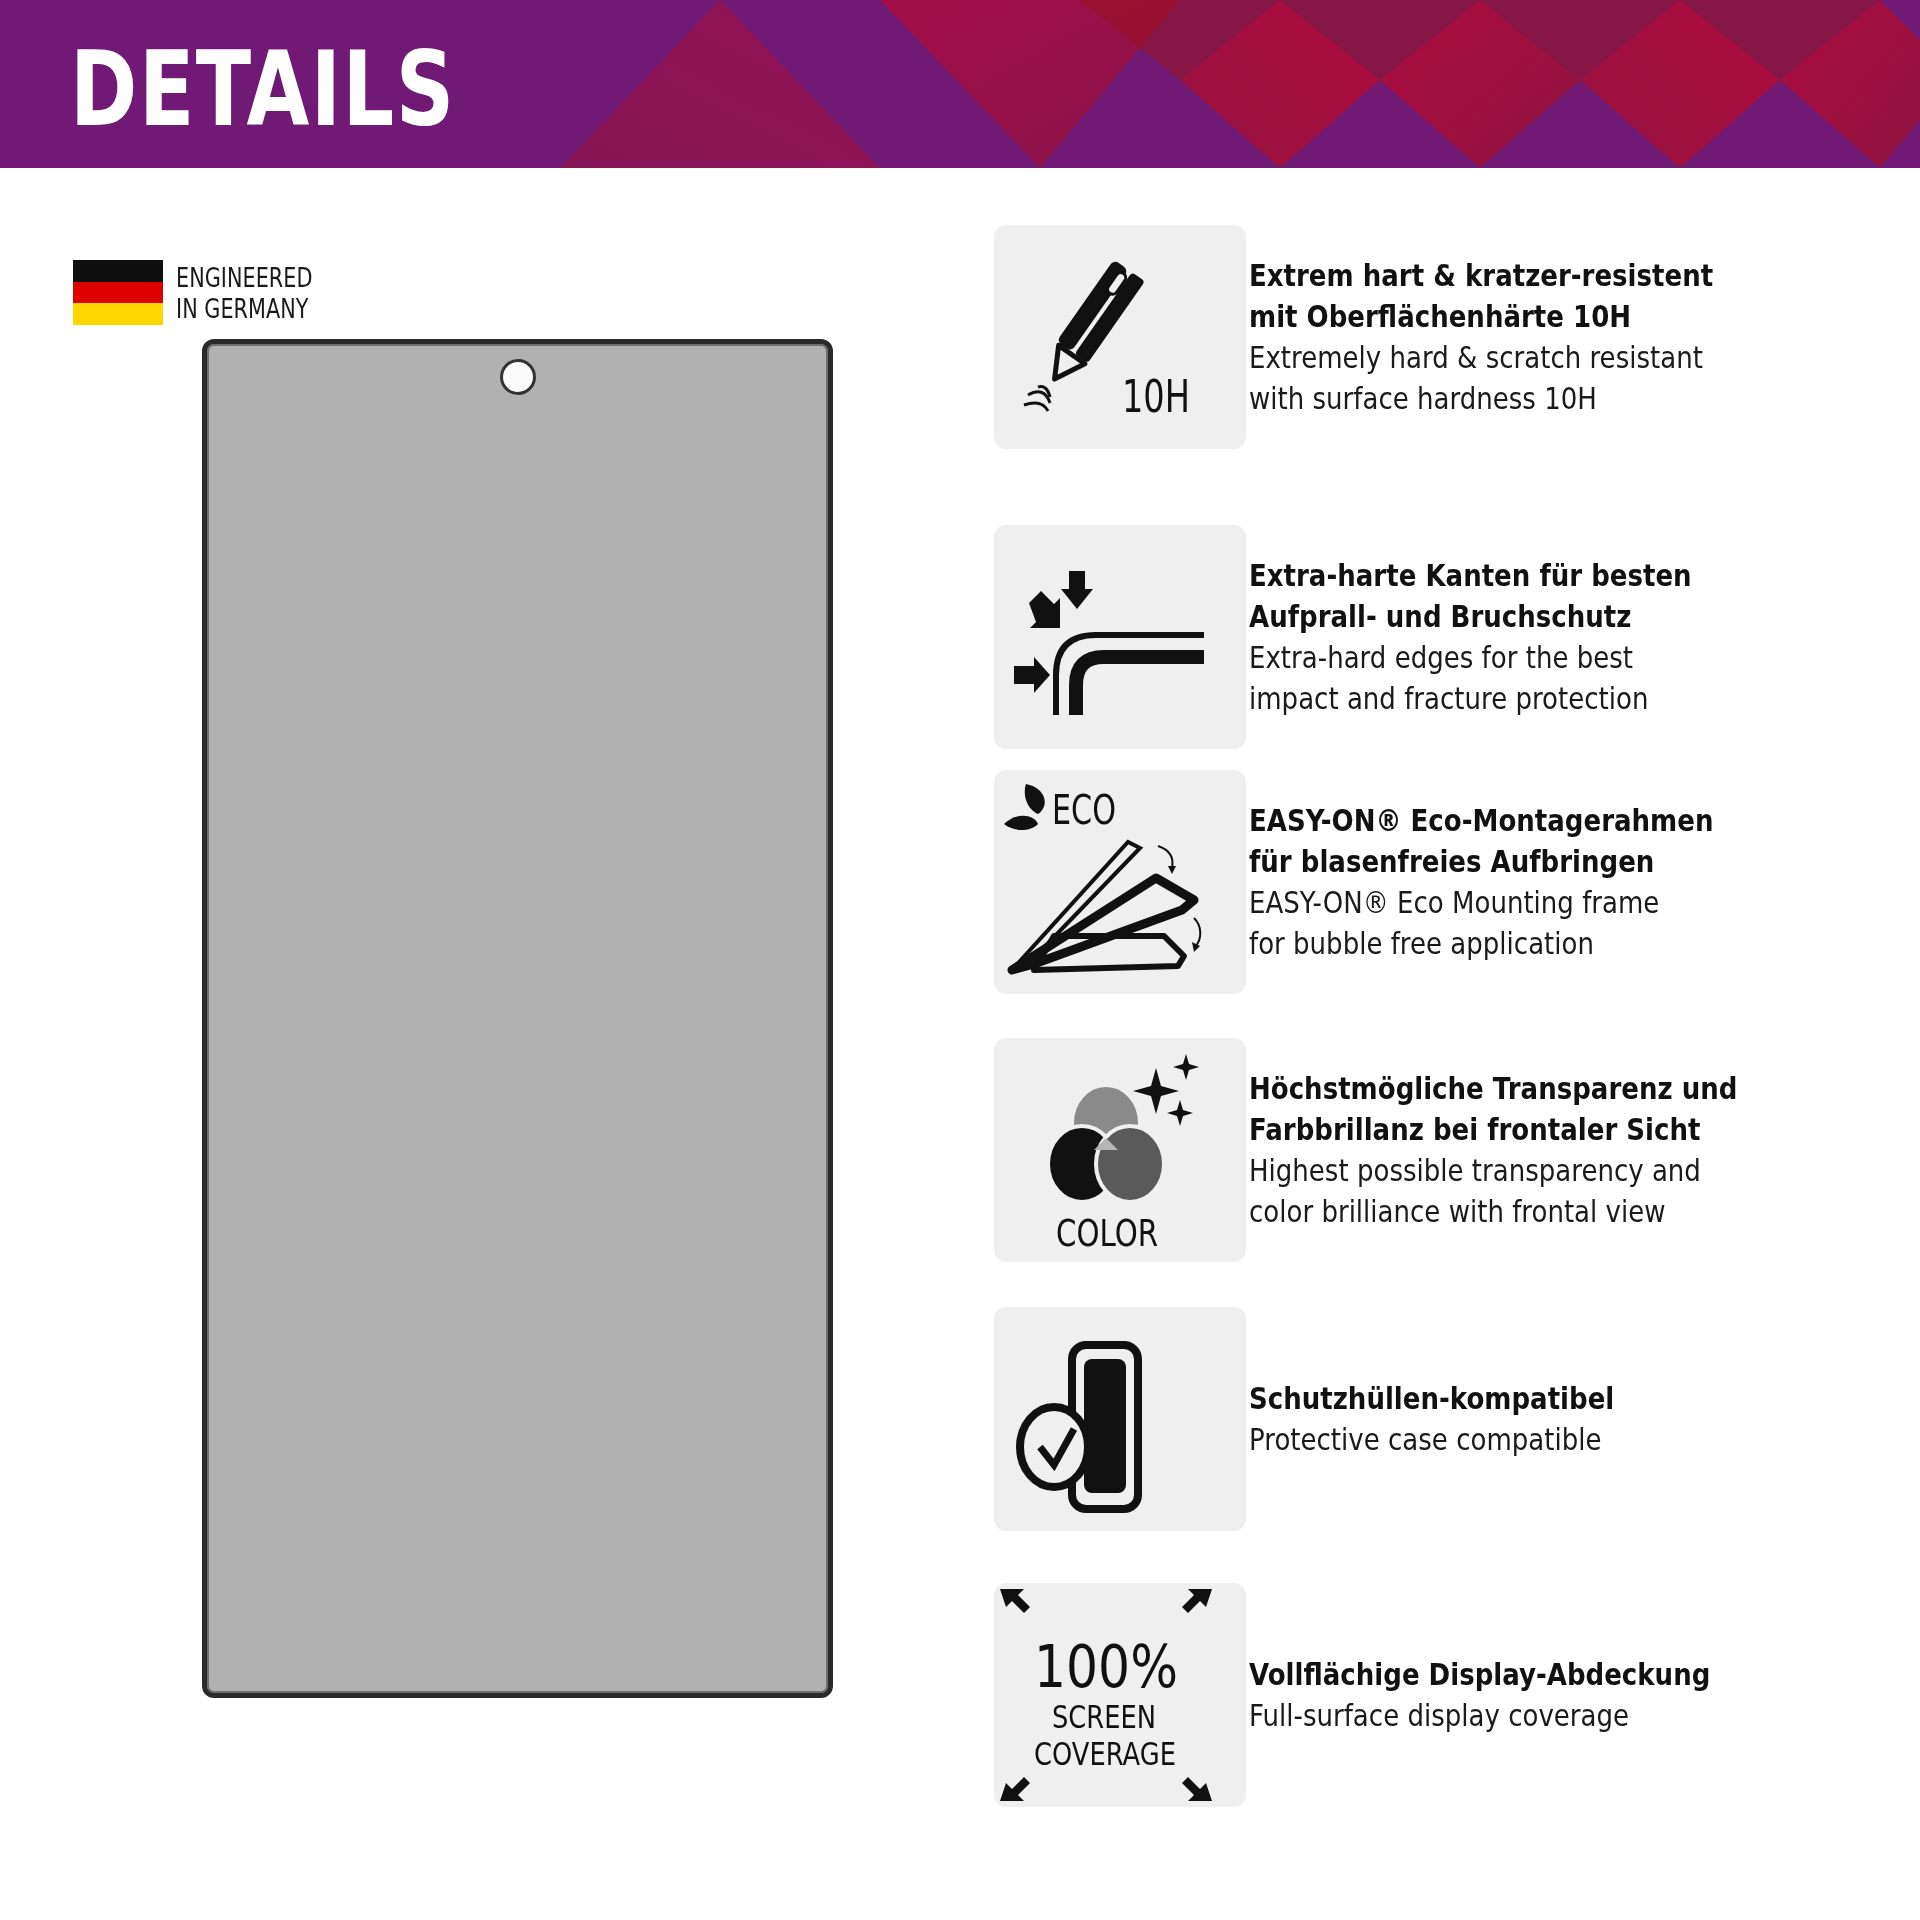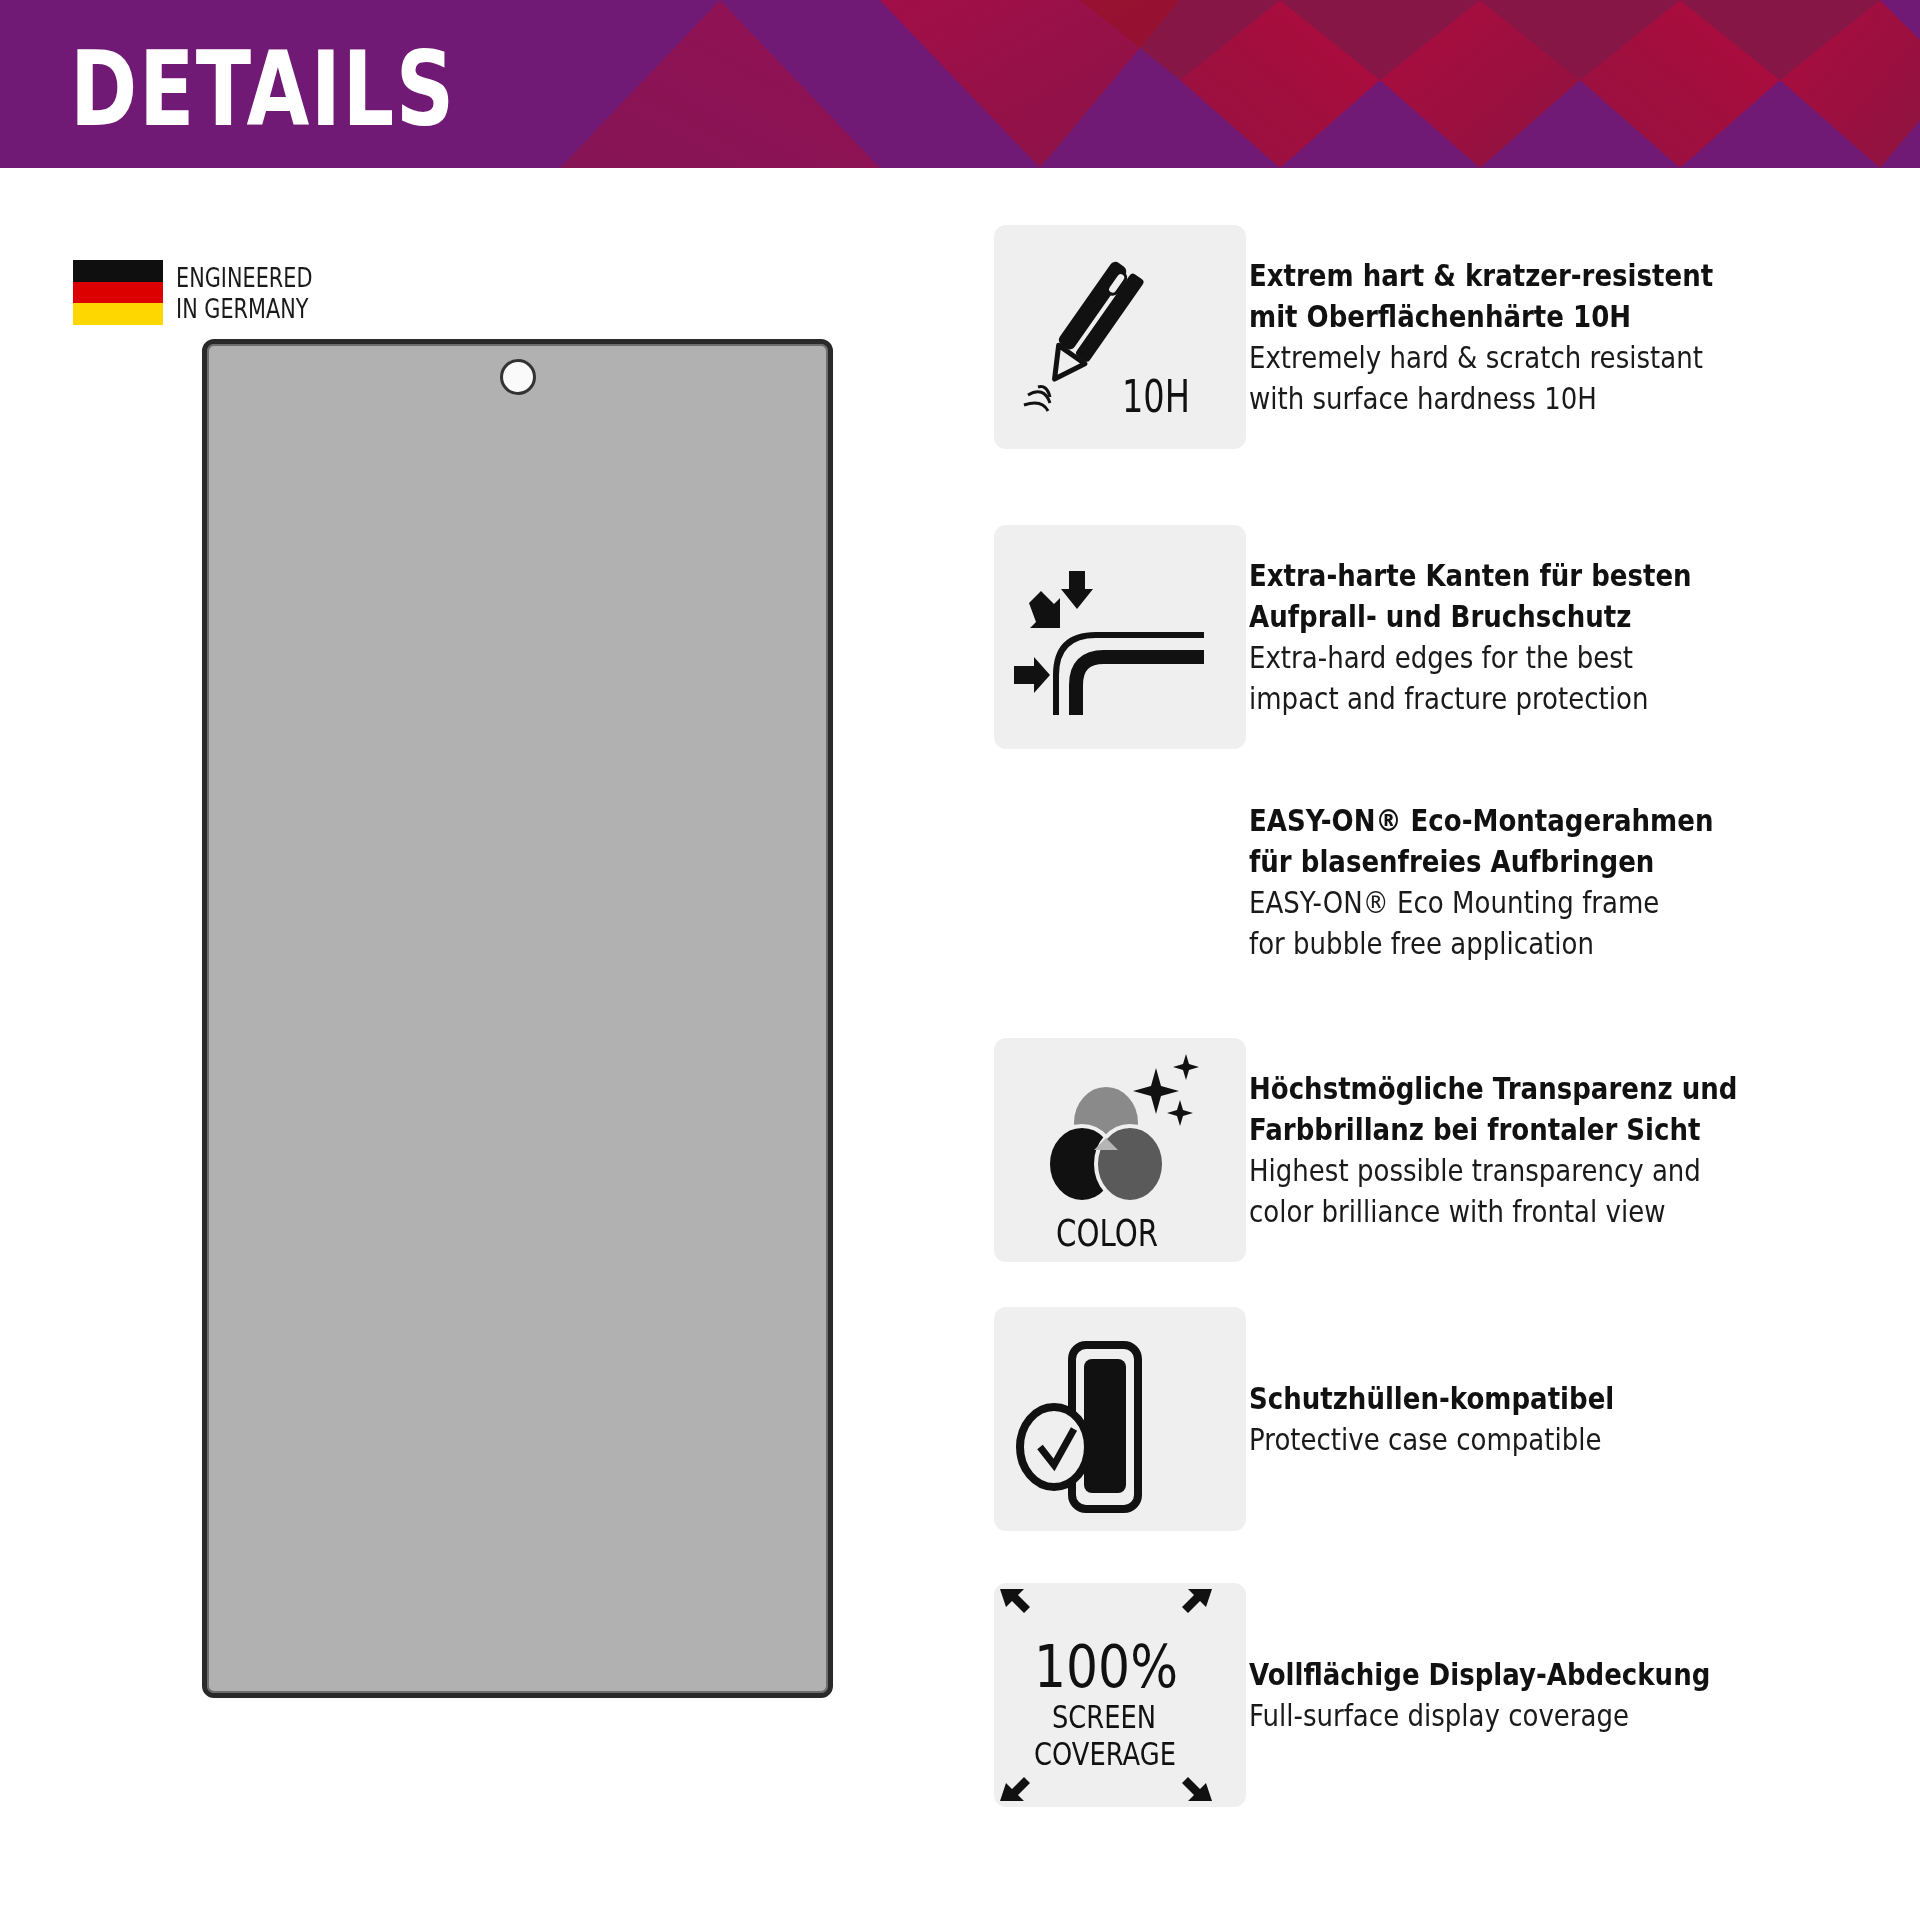--- a/index.html
+++ b/index.html
@@ -108,20 +108,34 @@
   </div>
   <div class="feature-text">
     <div class="de">Extra-harte Kanten für besten</div>
     <div class="de">Aufprall- und Bruchschutz</div>
     <div class="en">Extra-hard edges for the best</div>
     <div class="en">impact and fracture protection</div>
   </div>
 </div>
 
 <div class="feature" style="top:770px">
+  <div class="icon-box">
+    <svg width="224" height="224" viewBox="0 0 224 224">
+      <path d="M32,14 C52,18 56,36 44,44 C34,40 28,26 32,14 Z" fill="#111"></path>
+      <path d="M10,54 C22,42 40,44 44,54 C36,62 20,62 10,54 Z" fill="#111"></path>
+      <text x="58" y="54" font-family="DejaVu Sans, sans-serif" font-size="40" fill="#111" textLength="64" lengthAdjust="spacingAndGlyphs">ECO</text>
+      <polygon points="18,200 134,72 146,78 34,194" fill="none" stroke="#111" stroke-width="4"></polygon>
+      <polygon points="18,200 162,108 200,130 188,140 40,194" fill="none" stroke="#111" stroke-width="9" stroke-linejoin="round"></polygon>
+      <path d="M40,200 L60,166 L170,166 L190,186 L184,196 L40,200 Z" fill="none" stroke="#111" stroke-width="6" stroke-linejoin="round"></path>
+      <path d="M164,76 C176,80 180,88 178,98" fill="none" stroke="#111" stroke-width="2"></path>
+      <polygon points="174,96 182,96 178,104" fill="#111"></polygon>
+      <path d="M200,148 C208,156 208,168 202,176" fill="none" stroke="#111" stroke-width="2"></path>
+      <polygon points="198,172 206,176 200,182" fill="#111"></polygon>
+    </svg>
+  </div>
   <div class="feature-text">
     <div class="de">EASY-ON® Eco-Montagerahmen</div>
     <div class="de">für blasenfreies Aufbringen</div>
     <div class="en">EASY-ON® Eco Mounting frame</div>
     <div class="en">for bubble free application</div>
   </div>
 </div>
 
 <div class="feature" style="top:1038px">
   <div class="icon-box">

